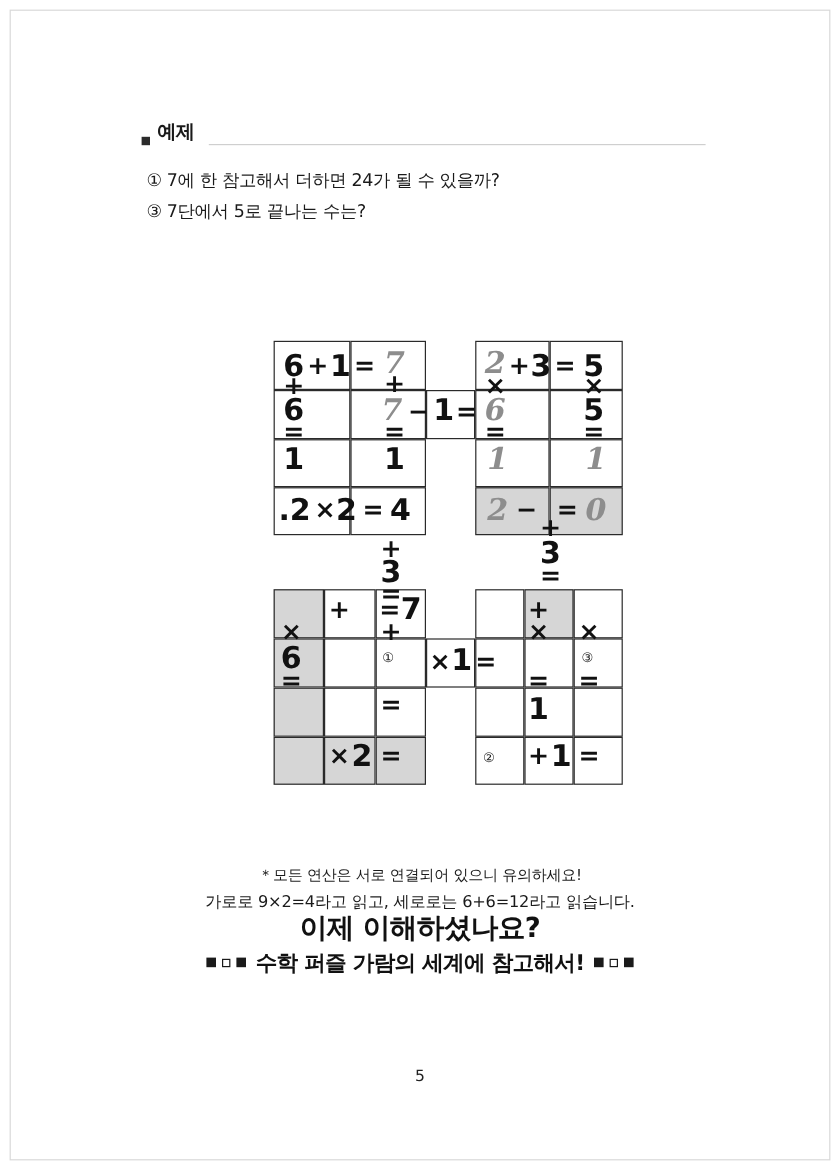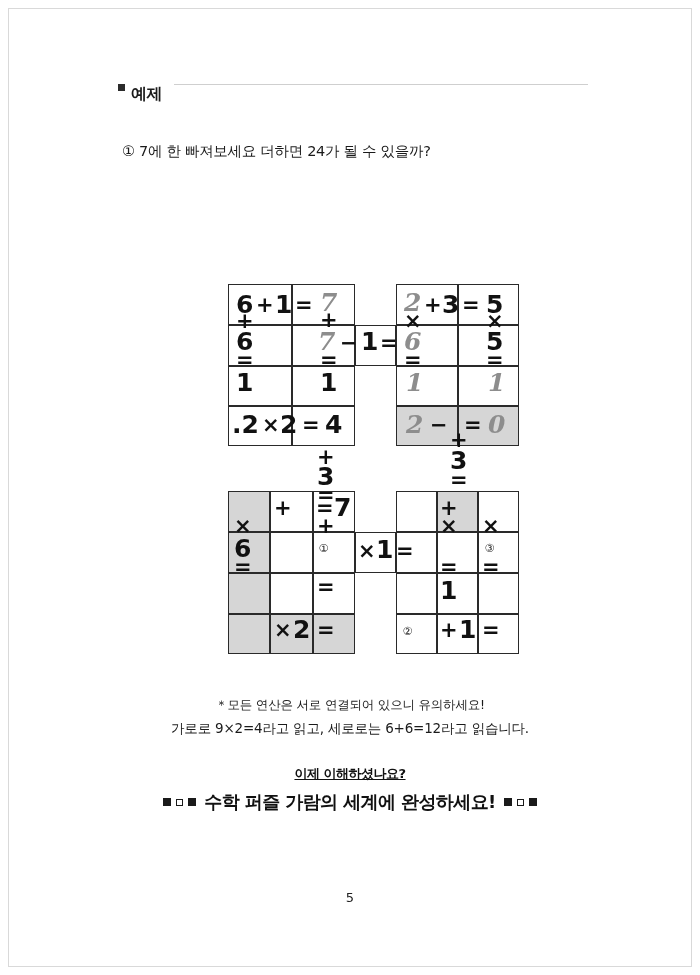--- a/index.html
+++ b/index.html
@@ -26,24 +26,24 @@
     right: 8px;
     bottom: 8px;
     border: 1px solid #d9d9d9;
     pointer-events: none;
   }
 
   
   .header {
     position: absolute;
     left: 118px;
-    top: 84px;
+    top: 100px;
     width: 470px;
     display: flex;
-    align-items: flex-start;
+    align-items: flex-end;
   }
   .header .sq {
     width: 7px;
     height: 7px;
     background: #2b2b2b;
     margin-right: 6px;
     flex: 0 0 auto;
   }
   .header .title {
     font-family: "DejaVu Sans", sans-serif;
@@ -139,42 +139,42 @@
     left: 0;
     top: 694px;
     width: 700px;
     text-align: center;
     color: #1a1a1a;
   }
   .footnote .fl1 {
     font-size: 12.5px;
     line-height: 22px;
     letter-spacing: -0.2px;
+    margin-top: 24px;
   }
   .footnote .fl2 {
     font-size: 13.5px;
     line-height: 24px;
     letter-spacing: -0.2px;
   }
 
   
   .closing {
     position: absolute;
     left: 0;
     top: 760px;
     width: 700px;
     text-align: center;
   }
   .closing .c1 {
-    font-size: 13px;
+    font-size: 23px;
     font-weight: bold;
     color: #111;
     letter-spacing: -0.5px;
     line-height: 28px;
-    text-decoration: underline;
   }
   .closing .c2row {
     display: flex;
     align-items: center;
     justify-content: center;
     gap: 8px;
     margin-top: 2px;
   }
   .closing .c2 {
     font-size: 18px;
@@ -216,21 +216,22 @@
 <div class="page">
   <div class="page-border"></div>
 
   <div class="header">
     <span class="sq"></span>
     <span class="title">예제</span>
     <span class="rule"></span>
   </div>
 
   <div class="intro">
-    <div class="line">① 7에 한 빠져보세요 더하면 24가 될 수 있을까?</div>
+    <div class="line">① 7에 한 참고해서 더하면 24가 될 수 있을까?</div>
+    <div class="line">③ 7단에서 5로 끝나는 수는?</div>
   </div>
 
   <div class="puzzle">
 
     <div class="cell" style="left:0px; top:0px; width:64px; height:41px;"></div>
     <div class="cell" style="left:64px; top:0px; width:63px; height:41px;"></div>
     <div class="cell" style="left:0px; top:41px; width:64px; height:41px;"></div>
     <div class="cell" style="left:64px; top:41px; width:63px; height:41px;"></div>
 
     <div class="cell" style="left:0px; top:82px; width:64px; height:40px;"></div>
@@ -386,21 +387,21 @@
   </div>
 
   <div class="closing">
     <div class="c1">이제 이해하셨나요?</div>
     <div class="c2row">
       <span class="marks">
         <span class="mk-f"></span>
         <span class="mk-o"></span>
         <span class="mk-f"></span>
       </span>
-      <span class="c2">수학 퍼즐 가람의 세계에 완성하세요!</span>
+      <span class="c2">수학 퍼즐 가람의 세계에 참고해서!</span>
       <span class="marks">
         <span class="mk-f"></span>
         <span class="mk-o"></span>
         <span class="mk-f"></span>
       </span>
     </div>
   </div>
 
   <div class="pagenum">5</div>
 </div>

